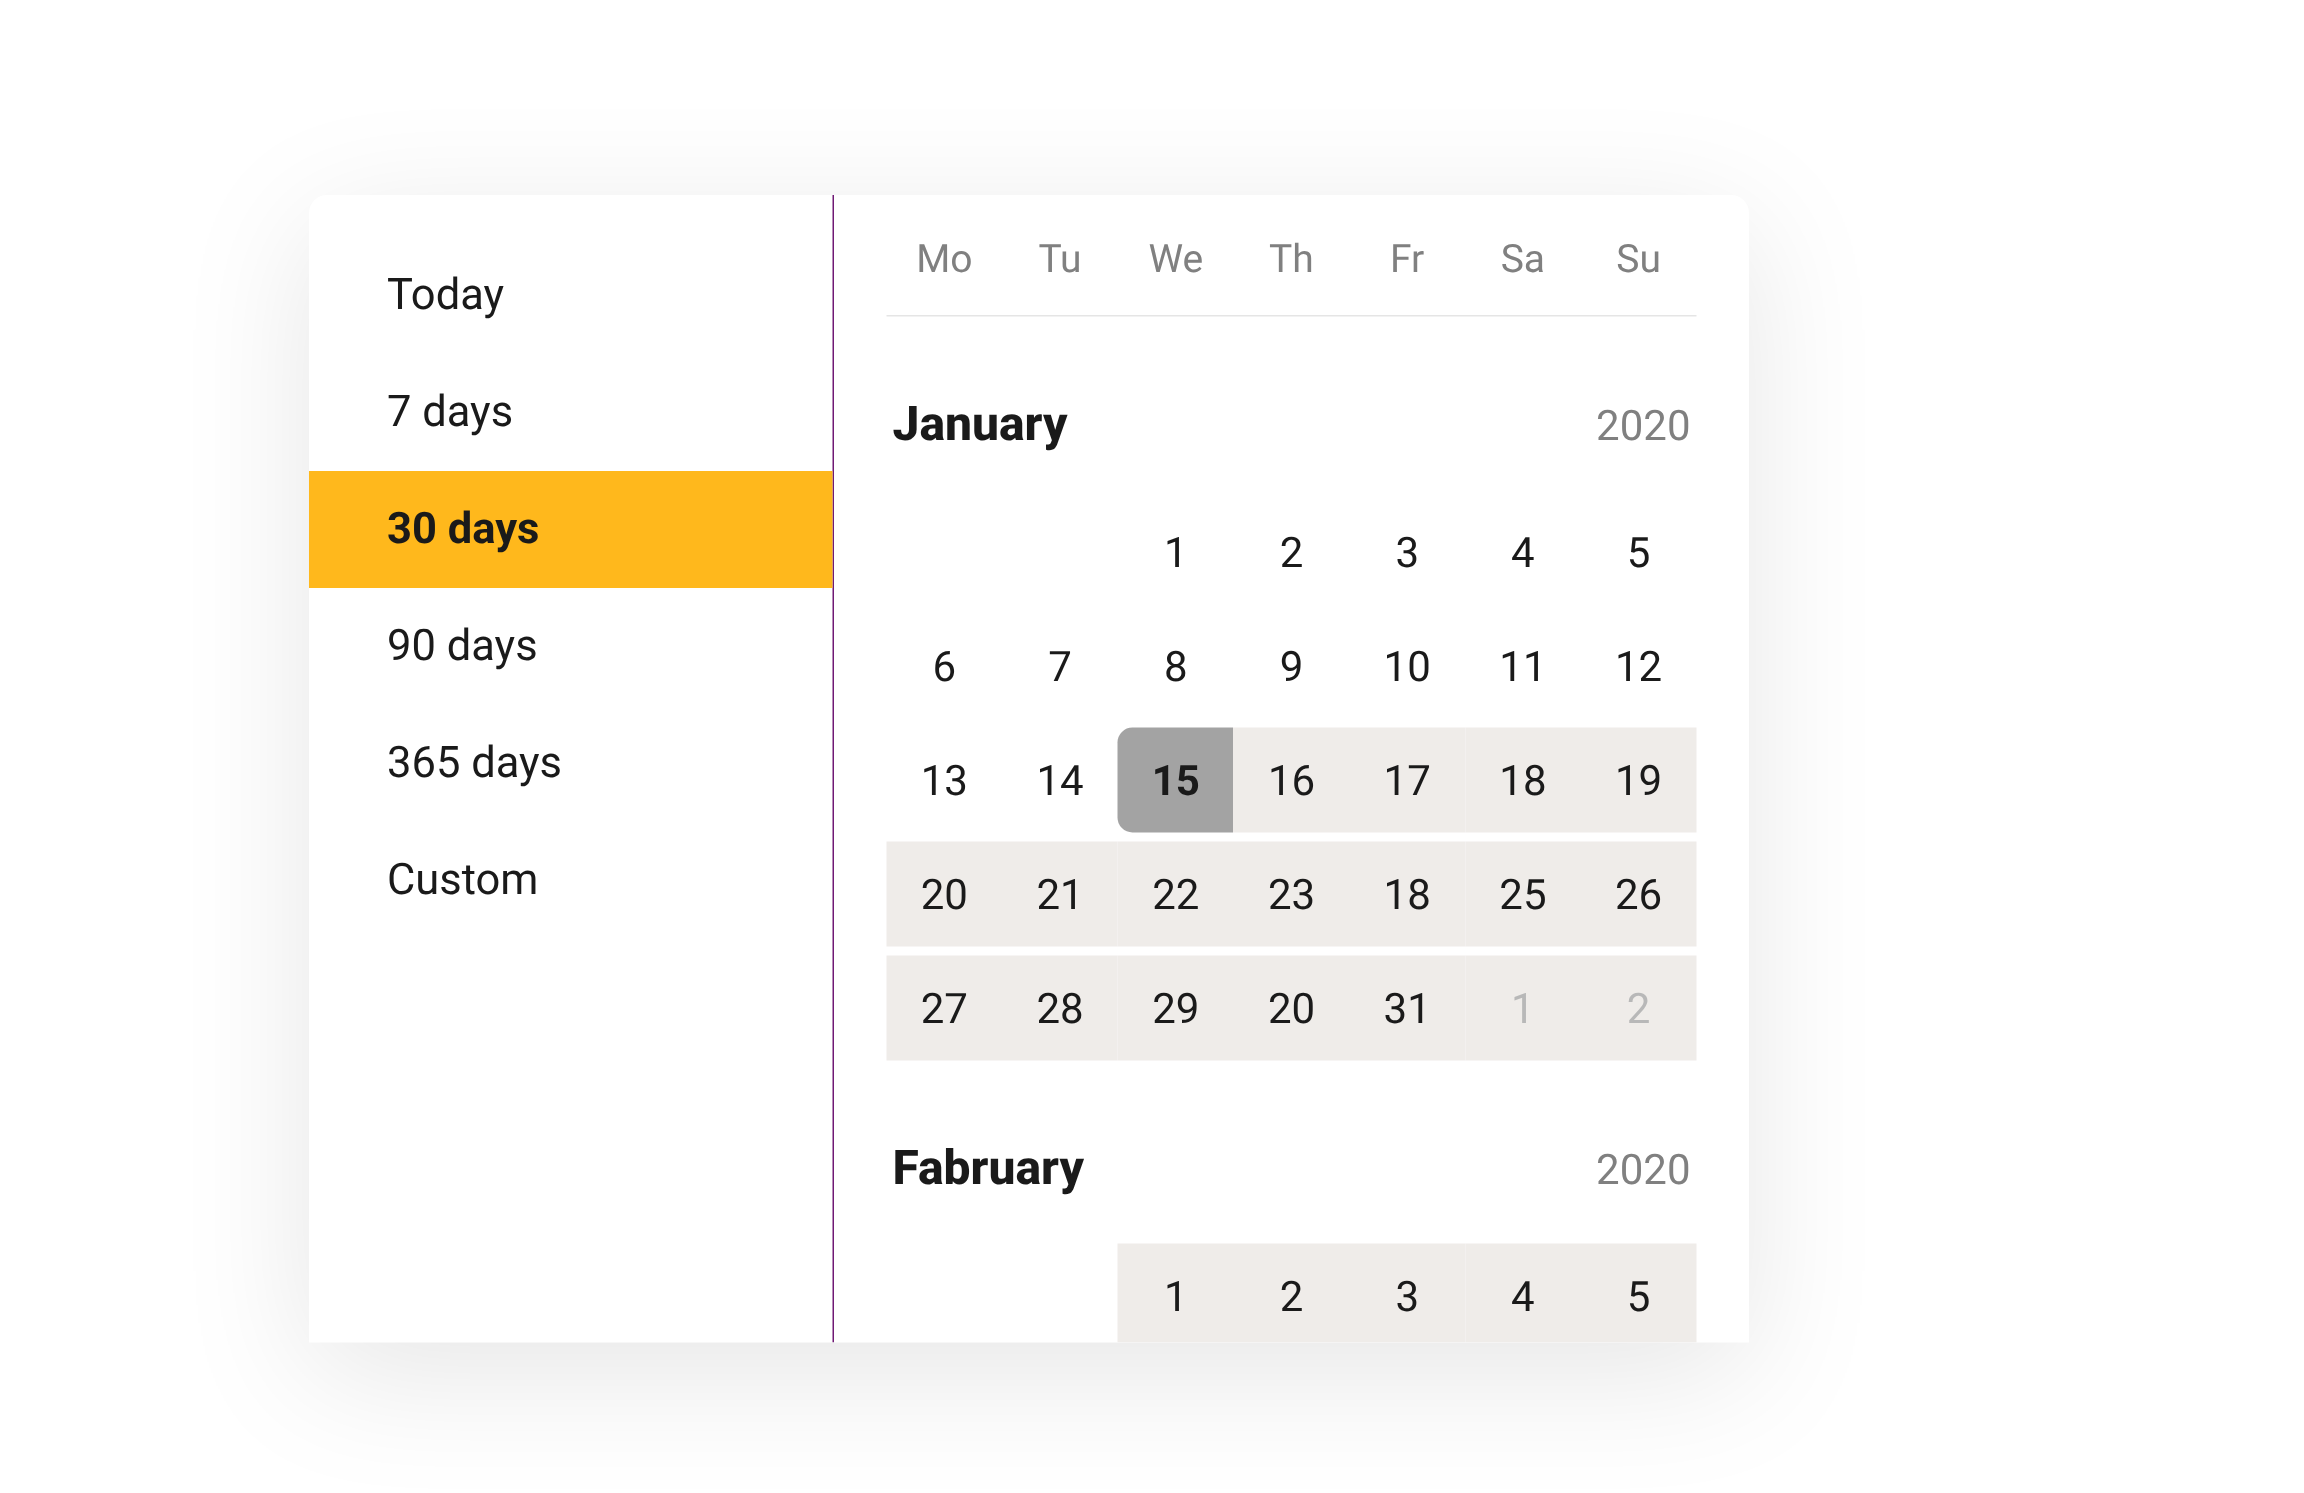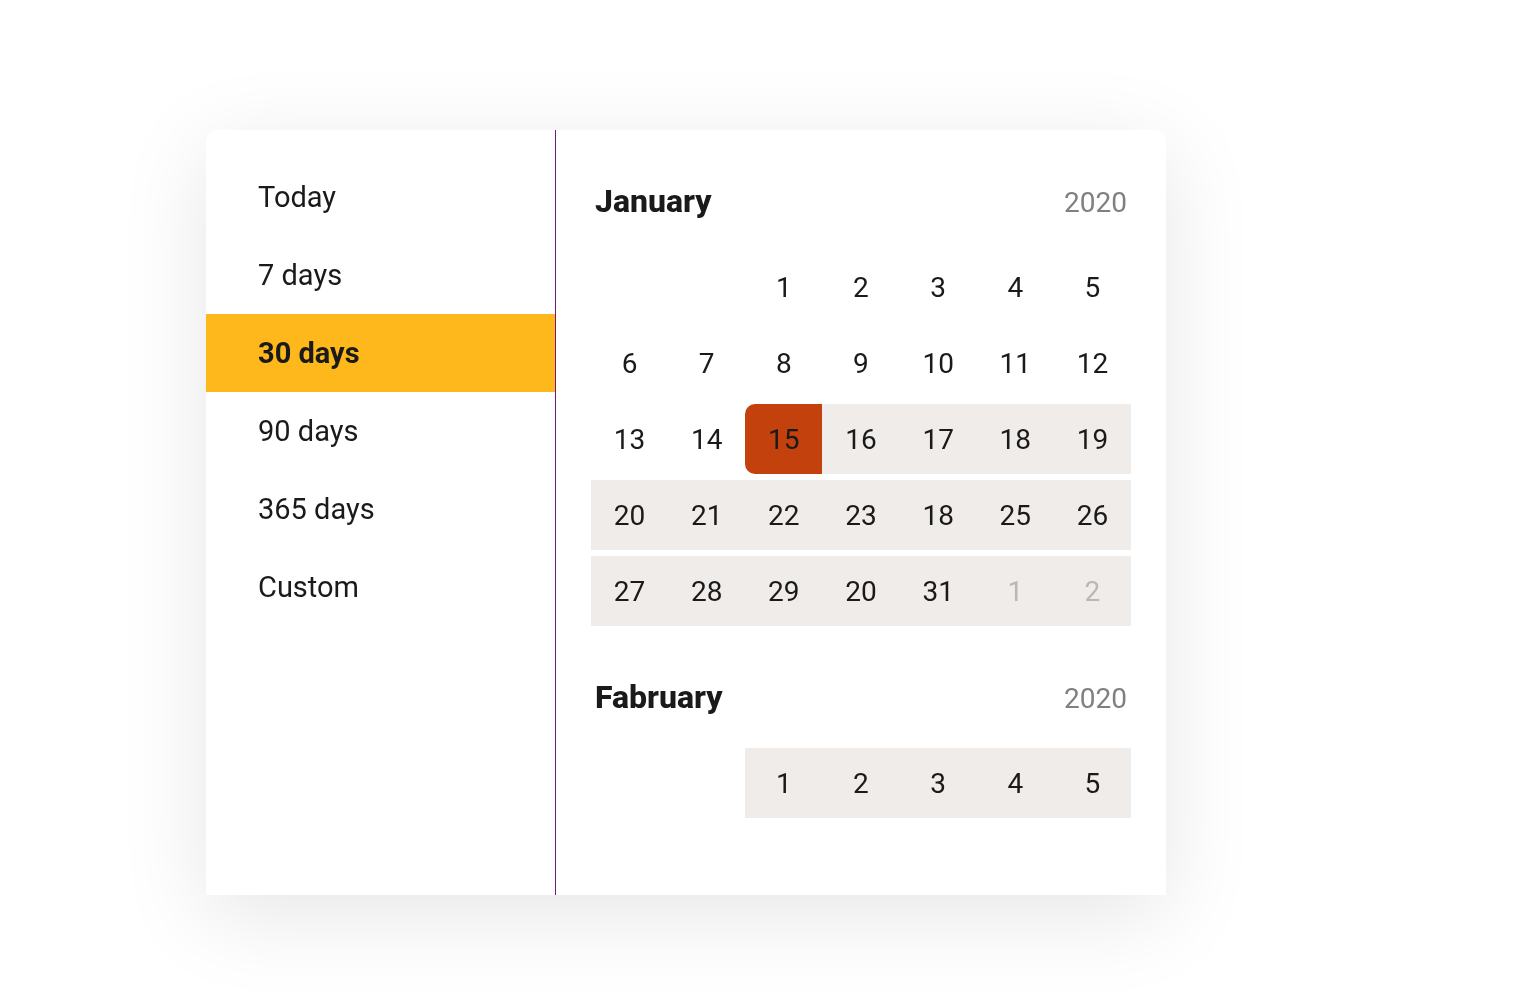--- a/index.html
+++ b/index.html
@@ -113,23 +113,23 @@
     
     .day-cell.empty {
       cursor: default;
     }
     
     .day-cell.in-range {
       background: #efece9;
     }
     
     .day-cell.range-start {
-      background: #c2410c;
+      background: #a3a3a3;
       border-radius: 10px 0 0 10px;
-      font-weight: 400;
+      font-weight: 700;
     }
     
     .day-cell.out-month {
       color: #b8b8b8;
     }
   </style>
 </head>
 <body>
 
 <div class="date-picker">
@@ -138,20 +138,29 @@
     <div class="sidebar-item">Today</div>
     <div class="sidebar-item">7 days</div>
     <div class="sidebar-item active">30 days</div>
     <div class="sidebar-item">90 days</div>
     <div class="sidebar-item">365 days</div>
     <div class="sidebar-item">Custom</div>
   </div>
 
   <div class="calendar-panel">
 
+    <div class="weekday-header">
+      <div class="weekday">Mo</div>
+      <div class="weekday">Tu</div>
+      <div class="weekday">We</div>
+      <div class="weekday">Th</div>
+      <div class="weekday">Fr</div>
+      <div class="weekday">Sa</div>
+      <div class="weekday">Su</div>
+    </div>
 
     <div id="months-container">
         <div class="month-section">
           <div class="month-header">
             <div class="month-name">January</div>
             <div class="year-label">2020</div>
           </div>
           <div class="days-grid">
             <div class="day-cell empty"></div>
             <div class="day-cell empty"></div>

